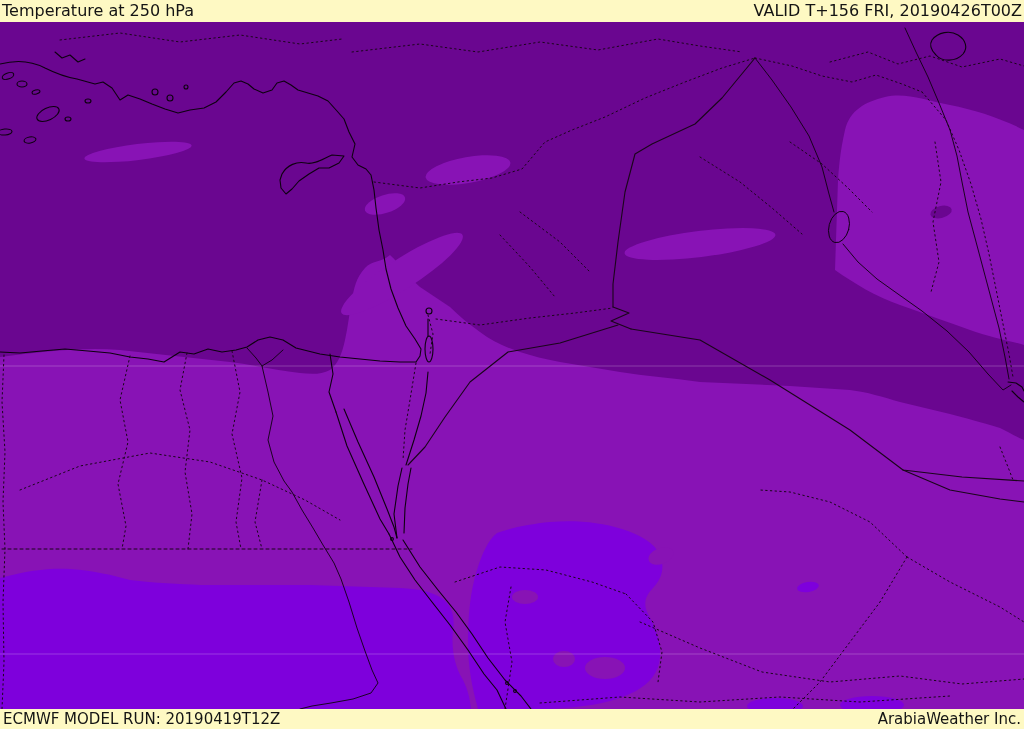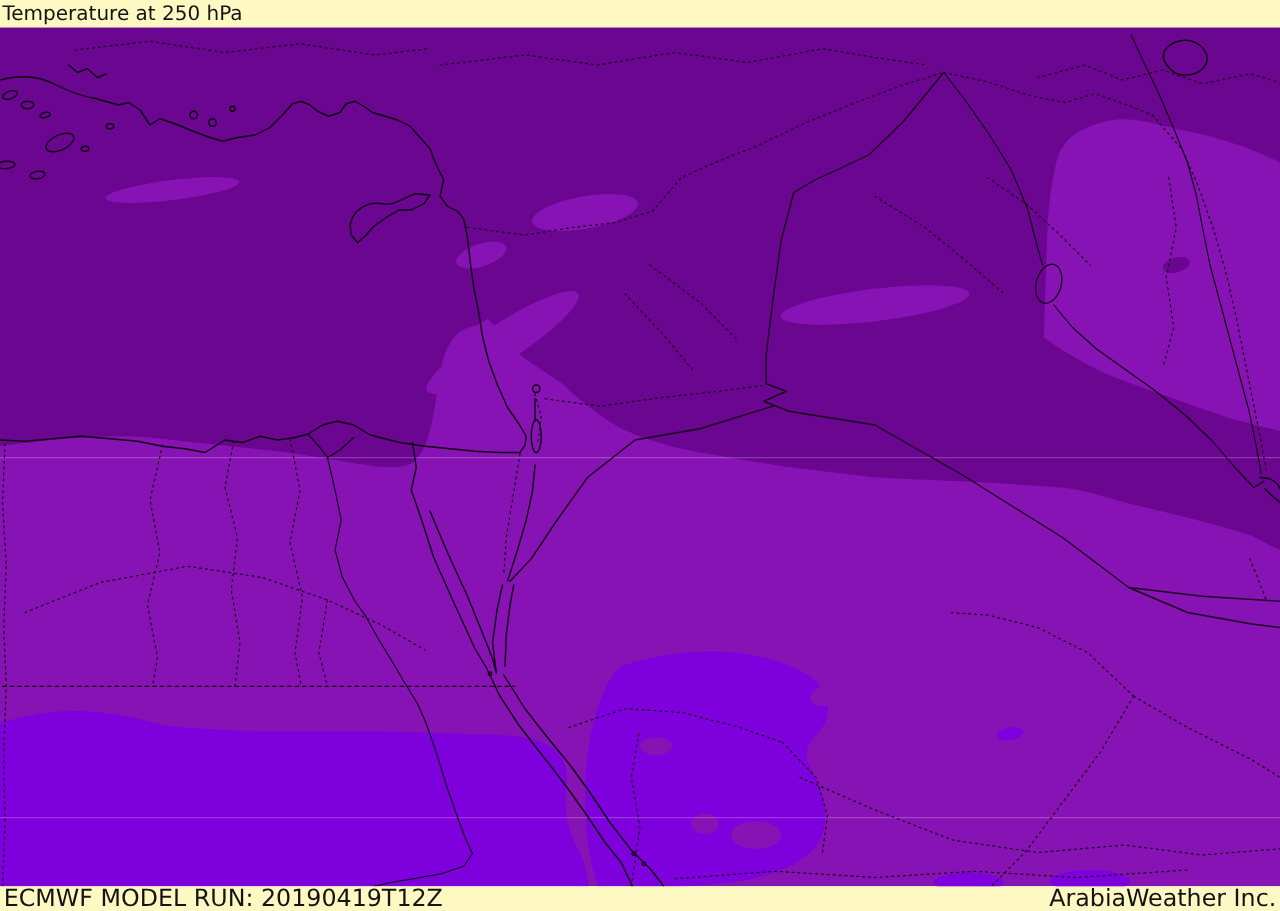--- a/index.html
+++ b/index.html
@@ -6,31 +6,32 @@
   body{
     width:1024px;height:729px;overflow:hidden;
     font-family:"DejaVu Sans","Liberation Sans",sans-serif;
     background:#e9e8e8;
   }
   .bar{
     width:1024px;display:flex;justify-content:space-between;align-items:center;
     box-sizing:border-box;background:#fef9c3;color:#141414;
   }
   .bar.top{height:22px;font-size:16px;line-height:22px;padding:0 2px 0 2px;}
-  .bar.bottom{height:20px;font-size:19px;line-height:20px;padding:0 3px 0 3px;}
+  .bar.bottom{height:20px;font-size:15px;line-height:20px;padding:0 3px 0 3px;}
   .bar .left{white-space:nowrap;}
   .bar .right{white-space:nowrap;}
   #mapwrap{width:1024px;height:687px;position:relative;}
   svg{display:block;}
 </style>
 </head>
 <body>
 
 <div class="bar top">
   <span class="left">Temperature at 250 hPa</span>
+  <span class="right">VALID T+156 FRI, 20190426T00Z</span>
 </div>
 
 <div id="mapwrap">
 <svg width="1024" height="687" viewBox="0 0 1024 687">
 
   <g>
     <rect x="0" y="0" width="1024" height="687" fill="#8813B5"></rect>
   </g>
 
   <g fill="#6A0690">

